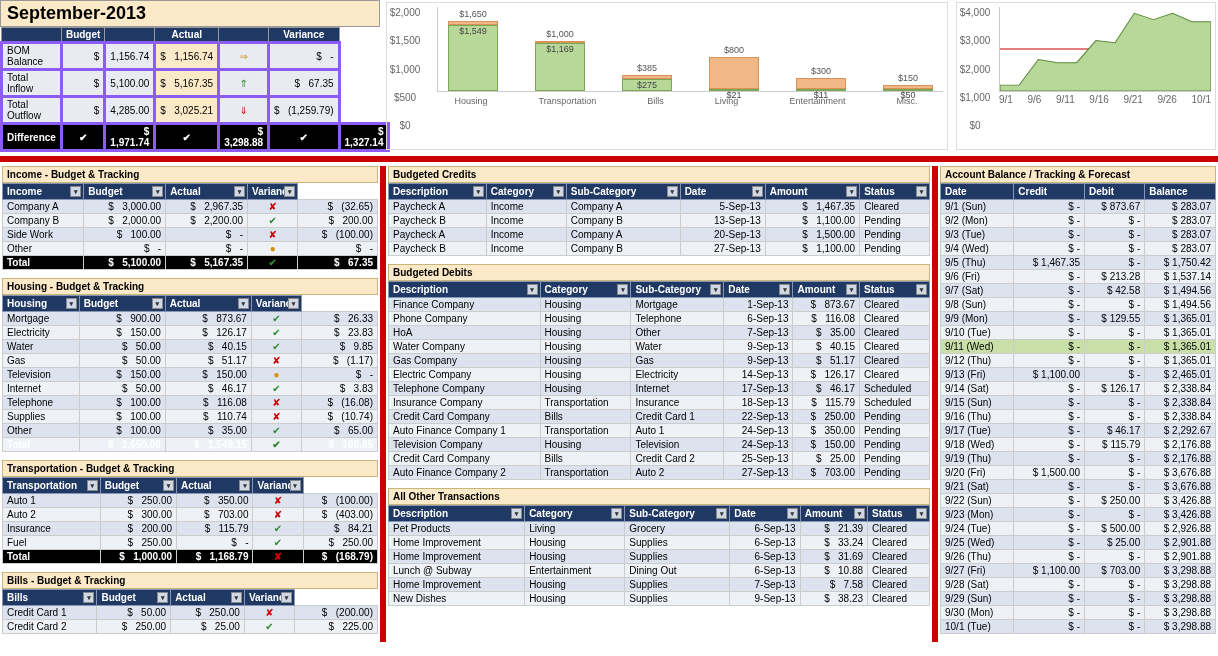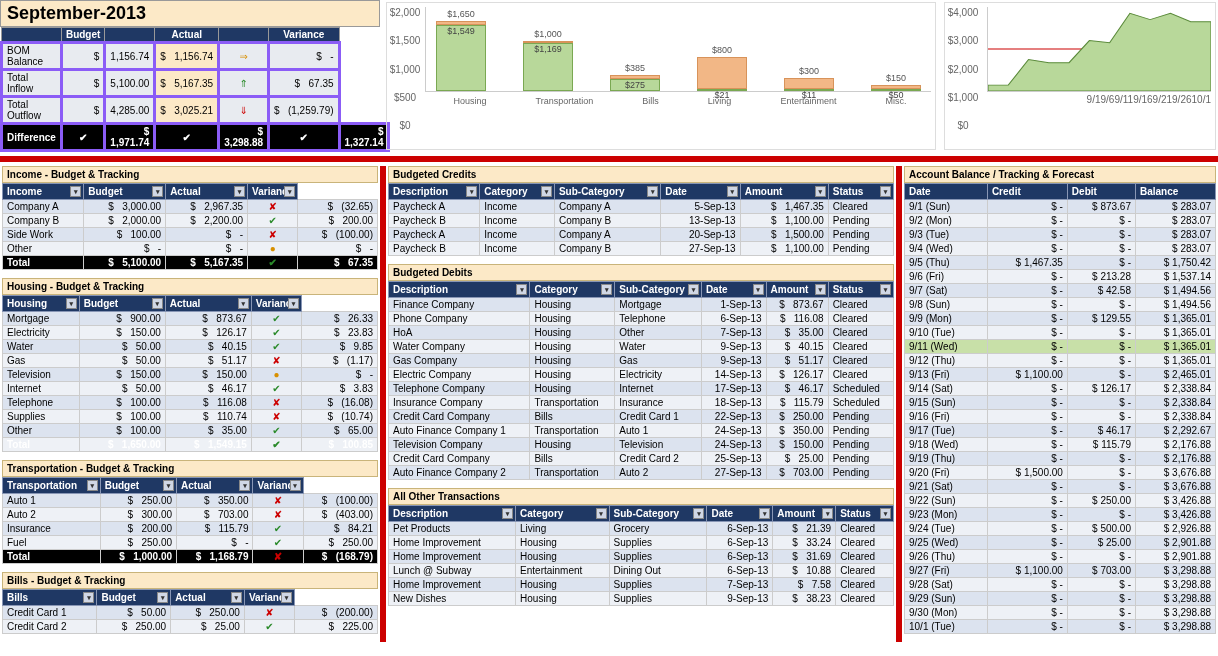--- a/index.html
+++ b/index.html
@@ -9,38 +9,38 @@
 .summary-table{width:380px;border-collapse:collapse}
 .summary-table th{background:#1f3864;color:#fff;font-weight:bold;padding:1px 4px;border:1px solid #999;text-align:center}
 .summary-table td{padding:1px 4px;border:3px solid #8b5cf6;background:#e8ebf0}
 .summary-table .label{text-align:left}
 .summary-table .num{text-align:right}
 .summary-table .diff td{background:#000;color:#fff;font-weight:bold}
 .icon-cell{width:18px;text-align:center}
 .ok{color:#2a8a2a}.bad{color:#c00}.warn{color:#d89000}
 .chart-area{flex:1;display:flex;gap:8px;padding:2px}
 .chart{border:1px solid #ddd;flex:1;position:relative;padding:4px}
-.bar-chart{display:flex;align-items:flex-end;height:85px;gap:37px;padding:0 10px;border-left:1px solid #ccc;border-bottom:1px solid #ccc;margin-left:34px}
+.bar-chart{display:flex;align-items:flex-end;height:85px;gap:37px;padding:0 10px;border-left:1px solid #ccc;border-bottom:1px solid #ccc;margin-left:46px}
 .bar-group{flex:1;display:flex;flex-direction:column;align-items:center}
 .bar-stack{width:50px;position:relative;display:flex;flex-direction:column-reverse}
 .bar-green{background:#b8d89a;border:1px solid #7aa852}
 .bar-orange{background:#f2b786;border:1px solid #d8935a}
 .bar-label-top{font-size:9px;position:absolute;top:-12px;width:100%;text-align:center;color:#555}
 .bar-label-in{font-size:9px;text-align:center;color:#444}
 .cat-label{font-size:9px;color:#666;margin-top:2px}
 .y-axis{position:absolute;left:0;top:4px;bottom:18px;width:36px;display:flex;flex-direction:column;justify-content:space-between;font-size:9px;color:#666;text-align:center}
 .line-chart{position:relative;height:85px;margin-left:38px;border-left:1px solid #ccc;border-bottom:1px solid #ccc}
-.x-labels{display:flex;justify-content:flex-end;font-size:9px;color:#666;margin-left:38px;margin-top:2px}
+.x-labels{display:flex;justify-content:space-between;font-size:9px;color:#666;margin-left:38px;margin-top:2px}
 .sep{height:6px;background:#c00;margin:4px 0}
 .cols{display:flex;gap:0}
 .col-sep{width:6px;background:#c00}
 .col{padding:0 2px}
 .col1{width:380px}
 .col2{flex:1}
-.col3{width:316px}
+.col3{width:280px}
 .section-title{background:#fce9c7;font-weight:bold;padding:2px 4px;border:1px solid #c9b47a}
 .tbl{width:100%;border-collapse:collapse;margin-bottom:8px}
 .tbl th{background:#1f3864;color:#fff;padding:2px 4px;border:1px solid #8896b5;font-weight:bold;text-align:left;position:relative}
 .tbl th .dd{position:absolute;right:2px;top:2px;width:11px;height:11px;background:#d0d7e5;border:1px solid #888;font-size:7px;line-height:9px;text-align:center;color:#333}
 .tbl td{padding:1px 4px;border:1px solid #ccc;background:#dce3ef}
 .tbl tr:nth-child(odd) td{background:#eef1f6}
 .tbl .num{text-align:right}
 .tbl .total td{background:#000;color:#fff;font-weight:bold}
 .tbl .hl td{background:#c8e0a8}
 .icon{width:14px;text-align:center}
@@ -725,21 +725,21 @@
             <td class="num">$&nbsp;126.17</td>
             <td class="num">$&nbsp;2,338.84</td>
           </tr>
           <tr class="">
             <td>9/15 (Sun)</td>
             <td class="num">$&nbsp;-</td>
             <td class="num">$&nbsp;-</td>
             <td class="num">$&nbsp;2,338.84</td>
           </tr>
           <tr class="">
-            <td>9/16 (Fri)</td>
+            <td>9/16 (Thu)</td>
             <td class="num">$&nbsp;-</td>
             <td class="num">$&nbsp;-</td>
             <td class="num">$&nbsp;2,338.84</td>
           </tr>
           <tr class="">
             <td>9/17 (Tue)</td>
             <td class="num">$&nbsp;-</td>
             <td class="num">$&nbsp;46.17</td>
             <td class="num">$&nbsp;2,292.67</td>
           </tr>

